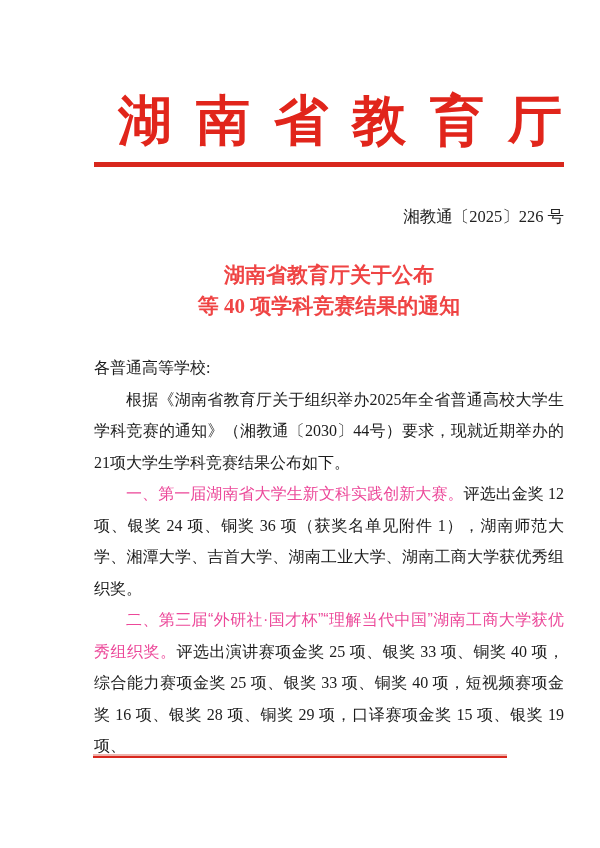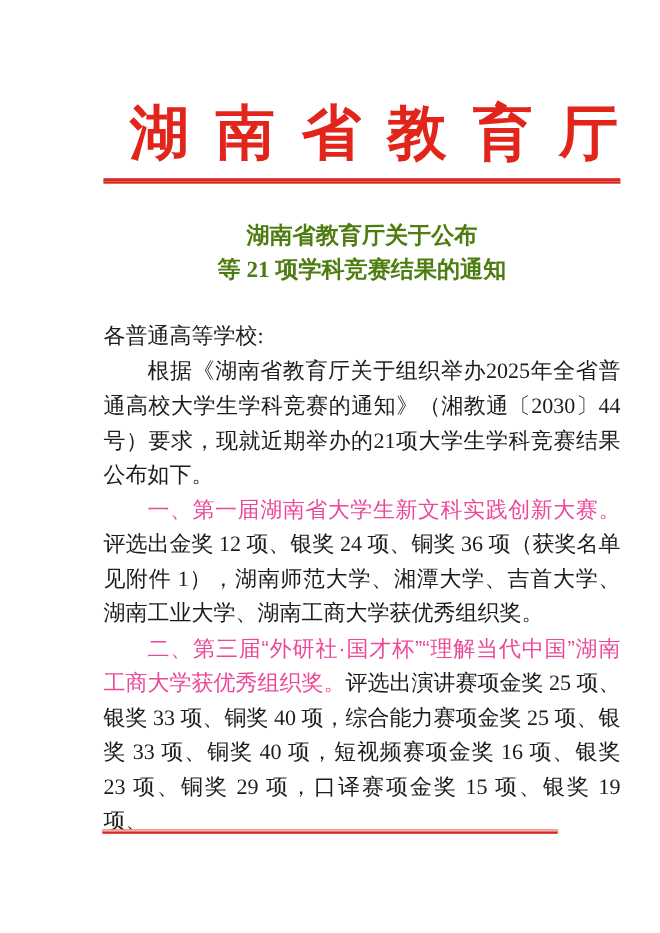--- a/index.html
+++ b/index.html
@@ -48,26 +48,26 @@
     text-align: right;
     color: #222222;
   }
   
   .doc-title {
     margin-top: 32px;
     font-size: 21px;
     line-height: 31px;
     font-weight: bold;
     text-align: center;
-    color: #4d7c0f;
+    color: #ef4444;
   }
   
   .doc-body {
     margin-top: 30px;
-    font-size: 20px;
+    font-size: 16px;
     line-height: 31.5px;
     text-align: justify;
     color: #1c1c1c;
   }
   .doc-body p.indent { text-indent: 2em; }
   .lead {
     font-family: "Liberation Sans", "DejaVu Sans", sans-serif;
     font-weight: normal;
     color: #ec4899;
   }
@@ -85,31 +85,32 @@
 </head>
 <body>
 
 <div class="page">
   <div class="content">
 
     <div class="org-name">湖南省教育厅</div>
 
     <div class="double-rule"></div>
 
+    <div class="doc-number">湘教通〔2025〕226 号</div>
 
     <div class="doc-title">
       <div>湖南省教育厅关于公布</div>
-      <div>等 21 项学科竞赛结果的通知</div>
+      <div>等 40 项学科竞赛结果的通知</div>
     </div>
 
     <div class="doc-body">
       <p>各普通高等学校:</p>
 
       <p class="indent">根据《湖南省教育厅关于组织举办2025年全省普通高校大学生学科竞赛的通知》（湘教通〔2030〕44号）要求，现就近期举办的21项大学生学科竞赛结果公布如下。</p>
 
       <p class="indent"><span class="lead">一、第一届湖南省大学生新文科实践创新大赛。</span><span>评选出金奖 12 项、银奖 24 项、铜奖 36 项（获奖名单见附件 1），湖南师范大学、湘潭大学、吉首大学、湖南工业大学、湖南工商大学获优秀组织奖。</span></p>
 
-      <p class="indent"><span class="lead">二、第三届“外研社·国才杯”“理解当代中国”湖南工商大学获优秀组织奖。</span><span>评选出演讲赛项金奖 25 项、银奖 33 项、铜奖 40 项，综合能力赛项金奖 25 项、银奖 33 项、铜奖 40 项，短视频赛项金奖 16 项、银奖 23 项、铜奖 29 项，口译赛项金奖 15 项、银奖 19 项、</span></p>
+      <p class="indent"><span class="lead">二、第三届“外研社·国才杯”“理解当代中国”湖南工商大学获优秀组织奖。</span><span>评选出演讲赛项金奖 25 项、银奖 33 项、铜奖 40 项，综合能力赛项金奖 25 项、银奖 33 项、铜奖 40 项，短视频赛项金奖 16 项、银奖 28 项、铜奖 29 项，口译赛项金奖 15 项、银奖 19 项、</span></p>
     </div>
   </div>
 
   <div class="bottom-rule"></div>
 </div>
 
 </body></html>

